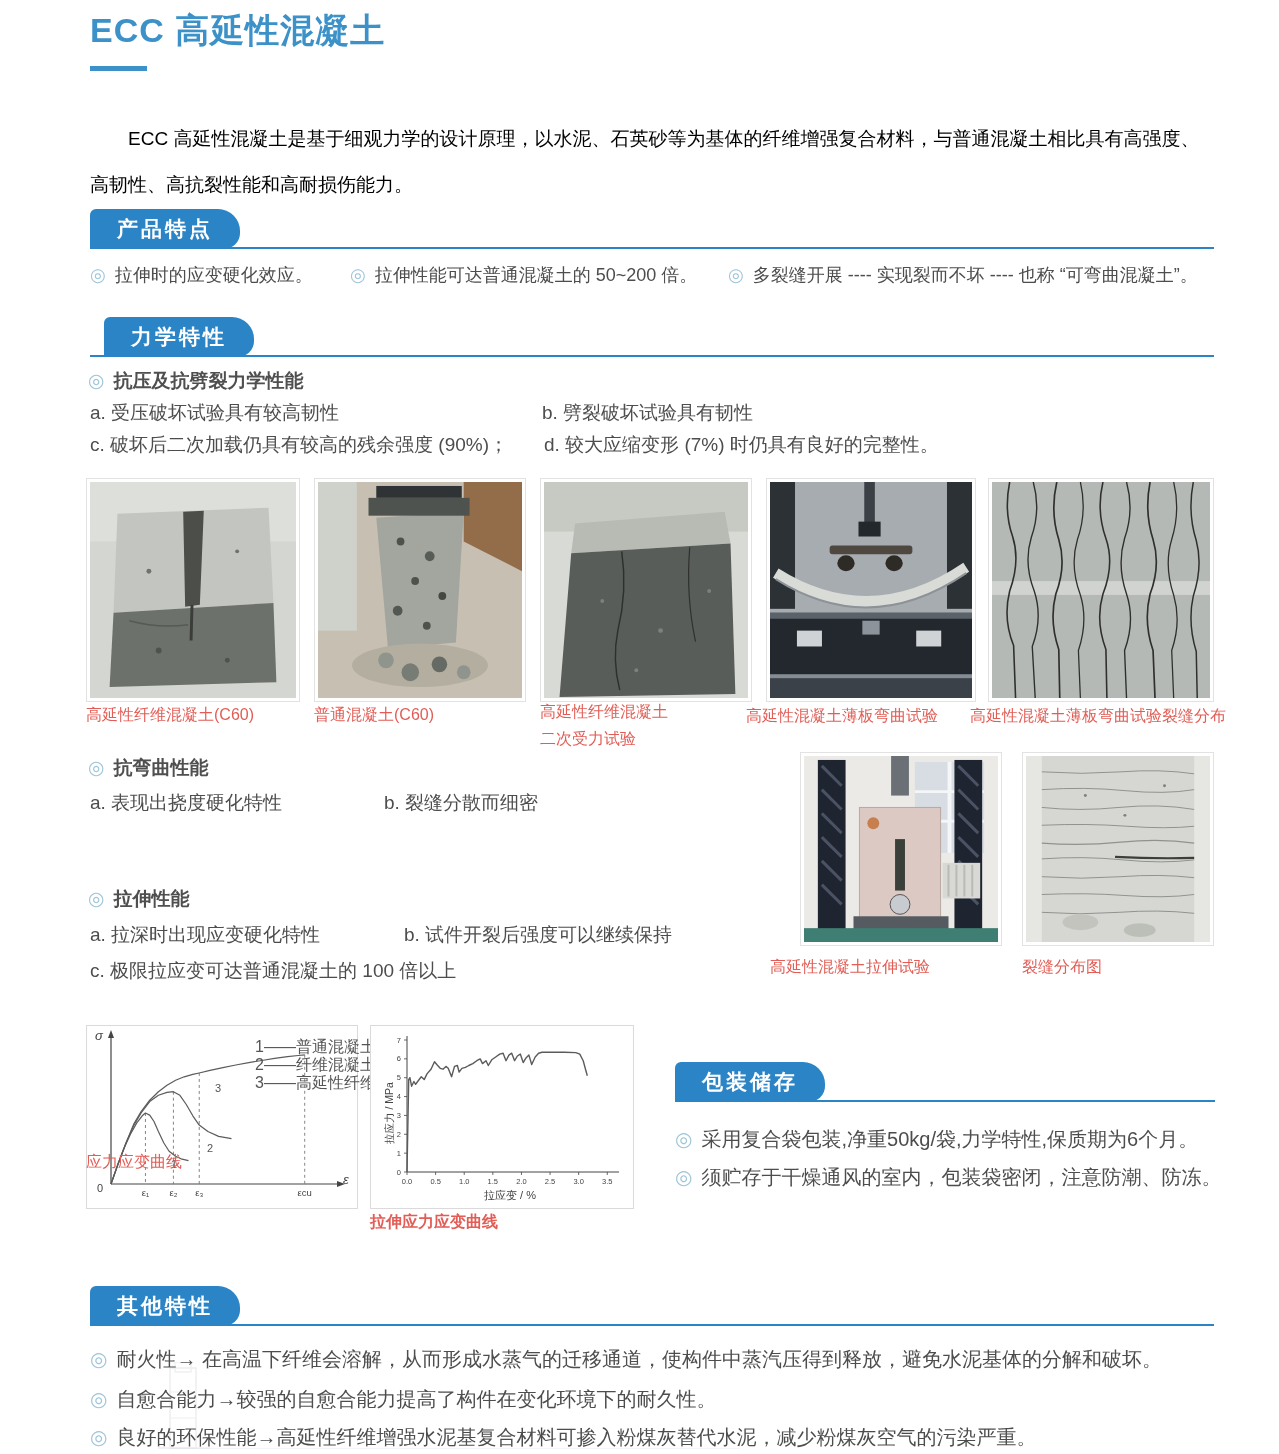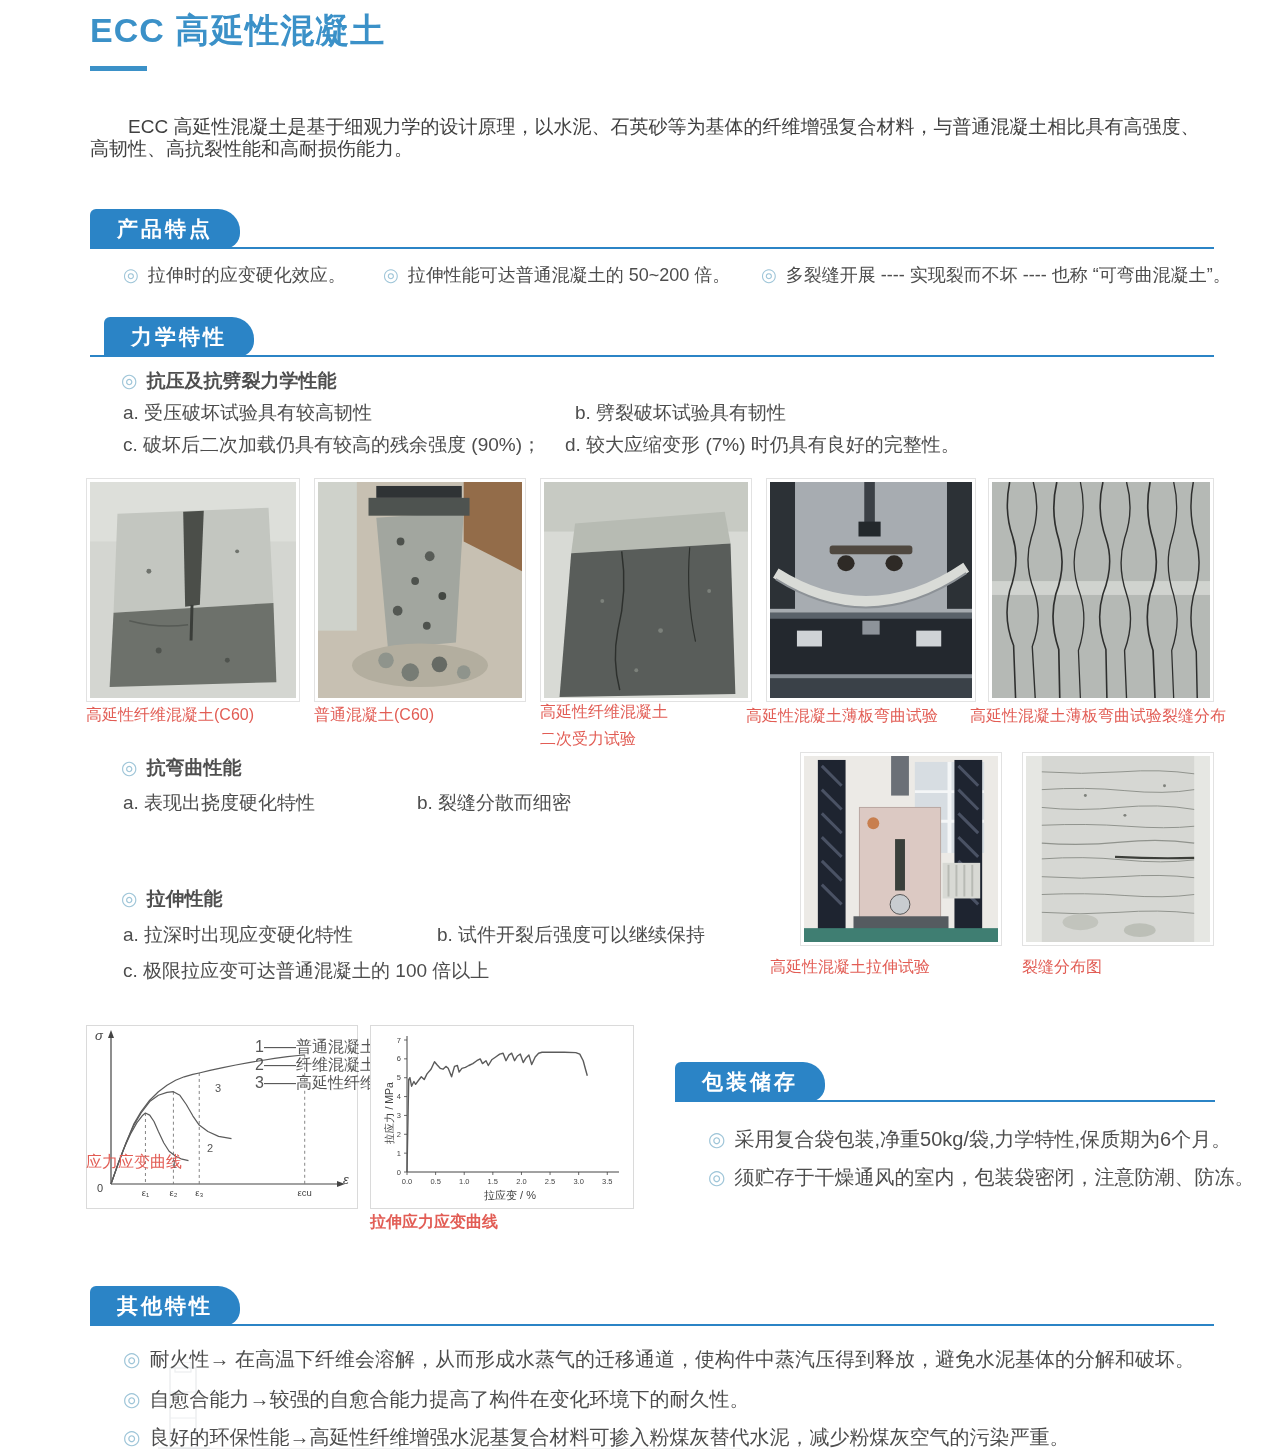--- a/index.html
+++ b/index.html
@@ -3,25 +3,25 @@
 <meta charset="utf-8">
 <style>
   html,body{margin:0;padding:0;}
   body{
     width:1279px;height:1454px;position:relative;background:#ffffff;
     font-family:"Liberation Sans","DejaVu Sans",sans-serif;color:#4d4d4d;
     overflow:hidden;
   }
   .page-title{position:absolute;left:90px;top:8px;font-size:34px;font-weight:bold;color:#3b91c8;letter-spacing:1px;}
   .title-bar{position:absolute;left:90px;top:66px;width:57px;height:5px;background:#3b91c8;}
-  .intro{position:absolute;left:90px;top:116px;width:1126px;font-size:19px;line-height:22px;text-indent:2em;color:#404040;}
+  .intro{position:absolute;left:90px;top:116px;width:1126px;font-size:19px;line-height:46px;text-indent:2em;color:#000000;}
   .tab{position:absolute;background:#2b84c6;color:#fff;font-weight:bold;font-size:21px;height:40px;line-height:40px;
        padding:0 27px;border-radius:6px 22px 16px 2px;letter-spacing:3px;}
   .secline{position:absolute;height:2px;background:#2b84c6;}
-  .row{position:absolute;white-space:nowrap;font-size:19px;color:#4d4d4d;margin-left:33px;}
+  .row{position:absolute;white-space:nowrap;font-size:19px;color:#4d4d4d;}
   .bold{font-weight:bold;color:#4f4f4f;}
   .blt{color:#9ec5d8;margin-right:9px;}
   .cap{position:absolute;color:#e25d55;font-size:16px;white-space:nowrap;}
   .photo{position:absolute;background:#fff;border:1px solid #e2e2e2;padding:3px;box-sizing:border-box;}
   .photo svg{display:block;width:100%;height:100%;}
   .chartbox{position:absolute;background:#fff;border:1px solid #dadada;}
   .chartbox svg{display:block;}
   .ov{position:absolute;color:#444;white-space:nowrap;}
   .legend-row{font-size:16px;line-height:17px;color:#555;text-align:center;}
   .curve-num{font-size:11px;color:#555;}
@@ -50,21 +50,21 @@
 
 <div class="tab" style="left:104px;top:317px;">力学特性</div>
 <div class="secline" style="left:90px;top:355px;width:1124px;"></div>
 
 <div class="row bold" style="left:88px;top:368px;">
   <span class="blt">◎</span><span>抗压及抗劈裂力学性能</span>
 </div>
 <div class="row" style="left:90px;top:400px;">a. 受压破坏试验具有较高韧性</div>
 <div class="row" style="left:542px;top:400px;">b. 劈裂破坏试验具有韧性</div>
 <div class="row" style="left:90px;top:432px;">c. 破坏后二次加载仍具有较高的残余强度 (90%)；</div>
-<div class="row" style="left:532px;top:432px;">d. 较大应缩变形 (7%) 时仍具有良好的完整性。</div>
+<div class="row" style="left:544px;top:432px;">d. 较大应缩变形 (7%) 时仍具有良好的完整性。</div>
 
 <div class="photo" style="left:86px;top:478px;width:214px;height:224px;">
   <svg viewBox="0 0 210 218" preserveAspectRatio="none">
     <rect width="210" height="218" fill="#d4d6d1"></rect>
     <rect width="210" height="60" fill="#dddfda"></rect>
     <polygon points="28,32 182,26 187,122 24,132" fill="#c3c6c0"></polygon>
     <polygon points="24,132 187,122 190,202 20,207" fill="#6d716b"></polygon>
     <polygon points="95,30 116,29 112,124 97,126" fill="#4b4e49"></polygon>
     <path d="M104,124 L103,160" stroke="#3a3d39" stroke-width="3" fill="none"></path>
     <circle cx="60" cy="90" r="2.5" fill="#6f736d"></circle>

